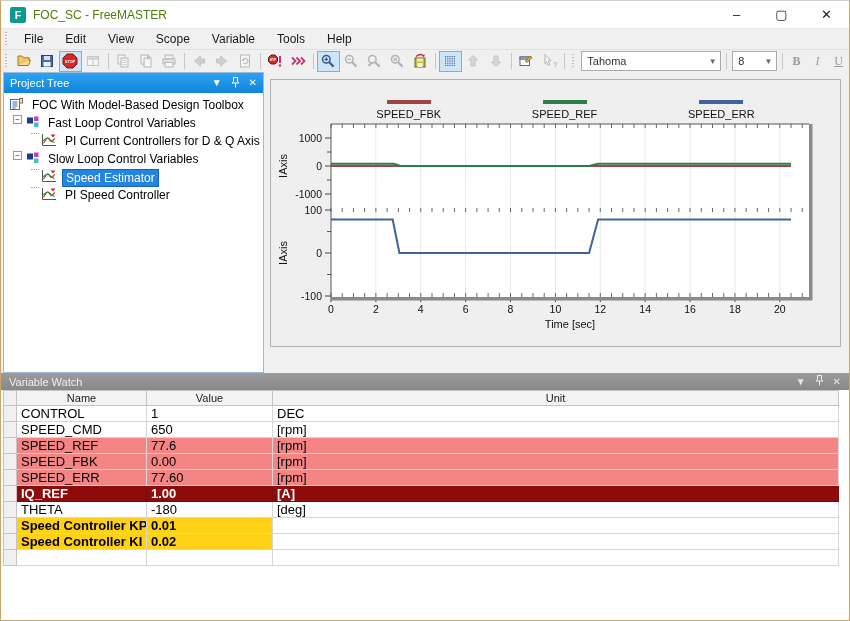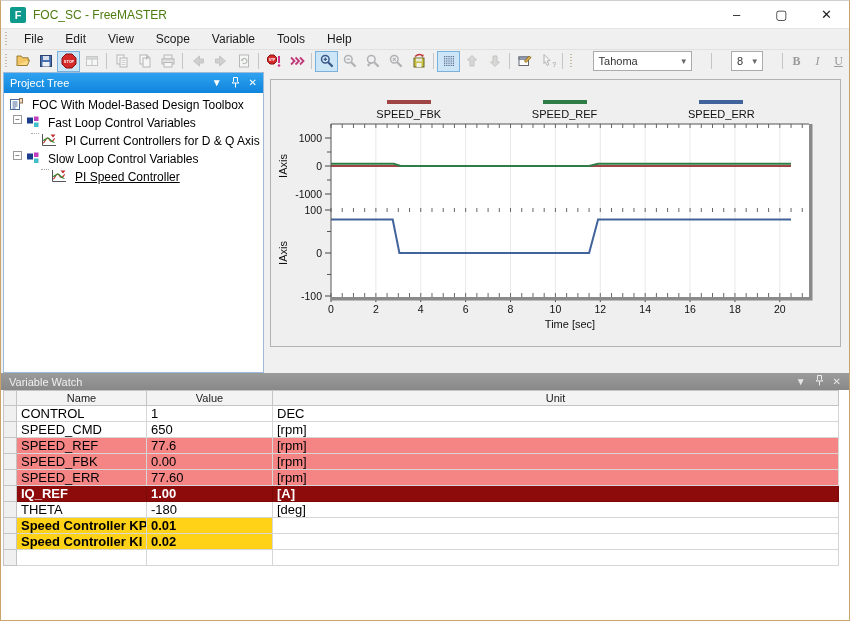--- a/index.html
+++ b/index.html
@@ -28,21 +28,21 @@
   .menu-item { padding:2px 11px; font-size:12px; color:#1a1a1a; }
   
   .toolbar { position:absolute; left:0; top:48px; width:848px; height:23px; background:#f0f0f0;
     display:flex; align-items:center; border-top:1px solid #e0e0e0; }
   .tb-btn { width:23px; height:21px; display:flex; align-items:center; justify-content:center;
     border:1px solid transparent; }
   .tb-btn.selected { background:#cde6f7; border-color:#7ab0dc; }
   .tb-btn.disabled { opacity:.40; filter:grayscale(85%); }
   .tb-sep { width:1px; height:16px; background:#c6c6c6; margin:0 3px; }
   .combo { height:20px; background:#fff; border:1px solid #ababab; display:flex;
-    align-items:center; font-size:11px; color:#333; margin:0 16px; }
+    align-items:center; font-size:11px; color:#333; margin:0 2px; }
   .combo .val { flex:1; padding-left:5px; }
   .combo .dd { width:15px; text-align:center; color:#666; font-size:8px; }
   .fmt-btn { width:21px; height:20px; display:flex; align-items:center; justify-content:center;
     font-family:"Liberation Serif","DejaVu Serif",serif; font-size:12px; color:#9a9a9a; }
   
   .main { position:absolute; left:0; top:71px; width:848px; height:301px; background:#f0f0f0; }
   .left-pane { position:absolute; left:2px; top:0; width:261px; height:301px; background:#fff;
     border:1px solid #9dbbd8; }
   .pane-header { height:20px; background:linear-gradient(#2fa3f0,#0f84dc); color:#fff;
     display:flex; align-items:center; padding:0 6px; font-size:11px; }
@@ -403,21 +403,33 @@
           <span class="expander">−</span>
           <span class="tree-ico">
             <svg width="14" height="14" viewBox="0 0 14 14">
               <rect x="1" y="2.5" width="6" height="6" fill="#1a3c8c"></rect>
               <rect x="8" y="1.5" width="4.5" height="4.5" fill="#c040c0"></rect>
               <rect x="8" y="7.5" width="4.5" height="4.5" fill="#40c0c8"></rect>
             </svg>
           </span>
           <span class="tree-label">Slow Loop Control Variables</span>
         </div>
-        <div class="tree-row" style="padding-left: 37px; text-decoration: underline;">
+        <div class="tree-row" style="padding-left: 27px;">
+          <span class="stub"></span>
+          <span class="tree-ico">
+            <svg width="16" height="14" viewBox="0 0 16 14">
+              <path d="M1.5 1v11.5H15" fill="none" stroke="#555"></path>
+              <path d="M2 10c2 0 2.5-5 4.5-5s2 3.5 4 3.5 2-3 3.5-3" fill="none" stroke="#c03030" stroke-width="1.2"></path>
+              <path d="M2 7.5c2 0 3-2.5 5-2.5s3 4.5 6.5 4.5" fill="none" stroke="#2a8a2a" stroke-width="1.2"></path>
+              <path d="M9.5 1.5h5l-2.5 3z" fill="#c03030"></path>
+            </svg>
+          </span>
+          <span class="tree-label selected" style="background: rgb(35, 132, 227);">Speed Estimator</span>
+        </div>
+        <div class="tree-row" style="padding-left: 27px;">
           <span class="stub"></span>
           <span class="tree-ico">
             <svg width="16" height="14" viewBox="0 0 16 14">
               <path d="M1.5 1v11.5H15" fill="none" stroke="#555"></path>
               <path d="M2 10c2 0 2.5-5 4.5-5s2 3.5 4 3.5 2-3 3.5-3" fill="none" stroke="#c03030" stroke-width="1.2"></path>
               <path d="M2 7.5c2 0 3-2.5 5-2.5s3 4.5 6.5 4.5" fill="none" stroke="#2a8a2a" stroke-width="1.2"></path>
               <path d="M9.5 1.5h5l-2.5 3z" fill="#c03030"></path>
             </svg>
           </span>
           <span class="tree-label">PI Speed Controller</span>

